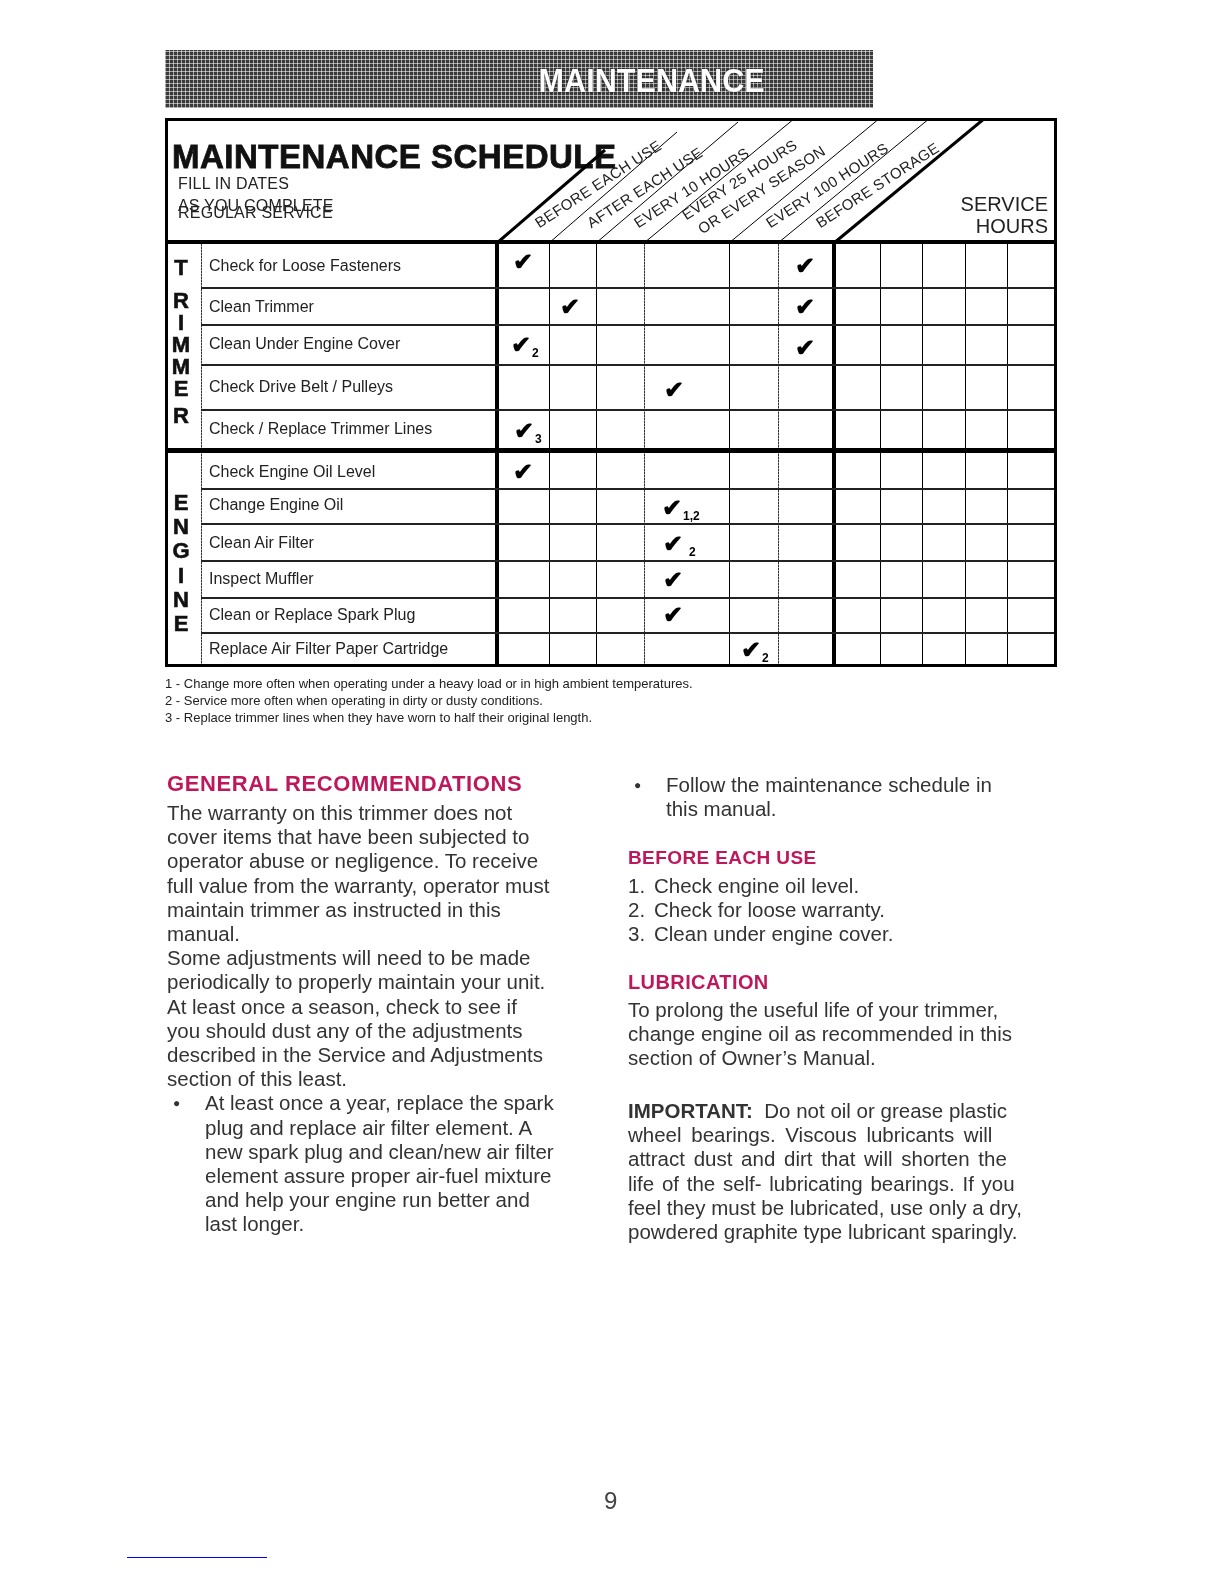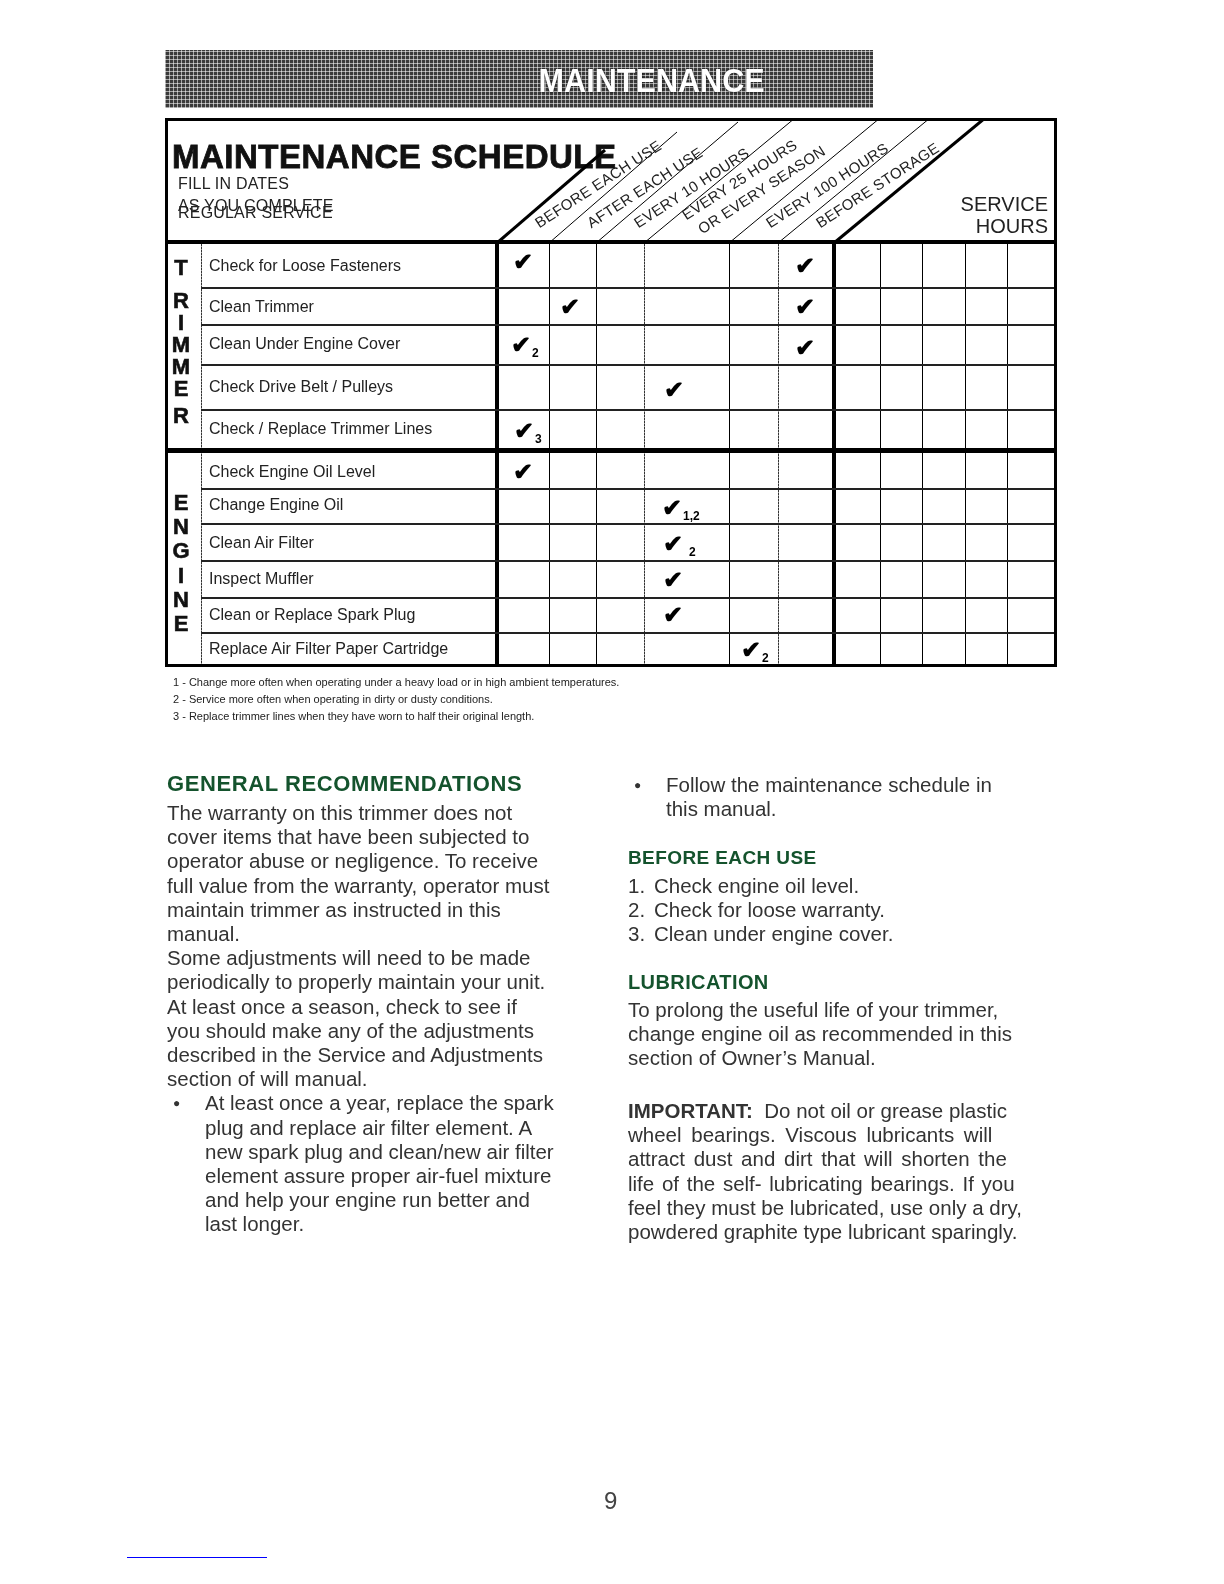--- a/index.html
+++ b/index.html
@@ -23,23 +23,23 @@
   .svc{right:178px;font-size:20px;color:#222;text-align:right;}
   .hline{position:absolute;background:#000;}
   .vline{position:absolute;background:#000;}
   .thin-h{height:2px;background:#222;}
   .dot-v{width:1px;background:repeating-linear-gradient(180deg,#333 0 2px,#999 2px 3px);}
   .task{position:absolute;left:209px;font-size:16px;color:#222;}
   .letter{position:absolute;left:170px;width:22px;text-align:center;font-family:"Liberation Sans",sans-serif;font-weight:900;font-size:22px;color:#111;line-height:22px;-webkit-text-stroke:0.6px #111;}
   .chk{position:absolute;font-size:24px;line-height:24px;color:#000;font-weight:bold;}
   .chk sub{font-size:12px;font-weight:bold;vertical-align:baseline;position:relative;top:4px;margin-left:1px;}
   .diag{position:absolute;font-size:15px;color:#222;white-space:nowrap;transform-origin:left bottom;transform:rotate(-33deg);letter-spacing:0.3px;}
-  .footnote{position:absolute;left:173px;font-size:11px;color:#222;text-align:right;}
+  .footnote{position:absolute;left:165px;font-size:13px;color:#222;text-align:right;}
   
-  .h2{position:absolute;font-family:"Liberation Sans",sans-serif;font-weight:bold;color:#14532d;}
+  .h2{position:absolute;font-family:"Liberation Sans",sans-serif;font-weight:bold;color:#be185d;}
   .para{position:absolute;font-size:20.5px;line-height:24.2px;color:#333;}
   .para p{margin:0;}
   .bullet-row{display:flex;}
   .bullet{width:38px;flex:none;font-size:12px;padding-left:6px;box-sizing:border-box;}
   .numrow{display:flex;}
   .num{width:26px;flex:none;}
   .just{text-align:justify;text-align-last:left;}
   .pagenum{left:604px;top:1487px;font-size:24px;color:#444;}
   .footer-line{left:127px;top:1557px;width:140px;height:1px;background:#0000ff;}
 </style>
@@ -171,23 +171,23 @@
 <div class="para" style="left:167px;top:801px;width:430px">
   <p>The warranty on this trimmer does not</p>
   <p>cover items that have been subjected to</p>
   <p>operator abuse or negligence.  To receive</p>
   <p>full value from the warranty, operator must</p>
   <p>maintain trimmer as instructed in this</p>
   <p>manual.</p>
   <p>Some adjustments will need to be made</p>
   <p>periodically to properly maintain your unit.</p>
   <p>At least once a season, check to see if</p>
-  <p>you should make any of the adjustments</p>
+  <p>you should dust any of the adjustments</p>
   <p>described in the Service and Adjustments</p>
-  <p>section of will manual.</p>
+  <p>section of this least.</p>
   <div class="bullet-row">
     <div class="bullet">●</div>
     <div>
       <p>At least once a year, replace the spark</p>
       <p>plug and replace air filter element.  A</p>
       <p>new spark plug and clean/new air filter</p>
       <p>element assure proper air-fuel mixture</p>
       <p>and help your engine run better and</p>
       <p>last longer.</p>
     </div>

